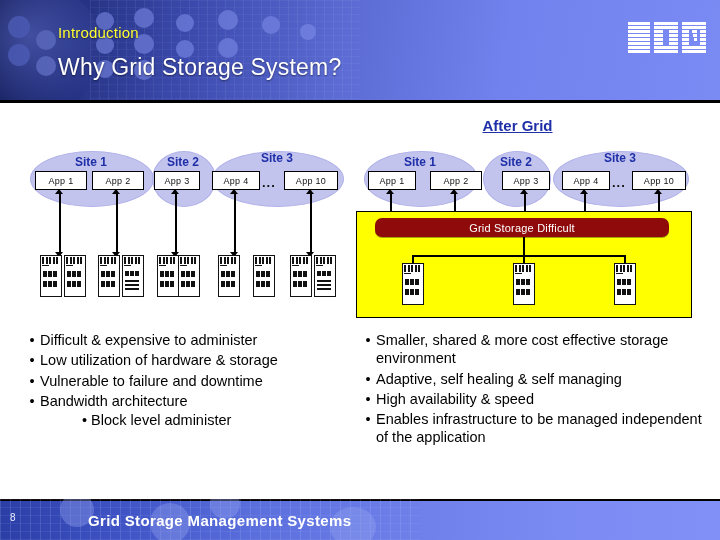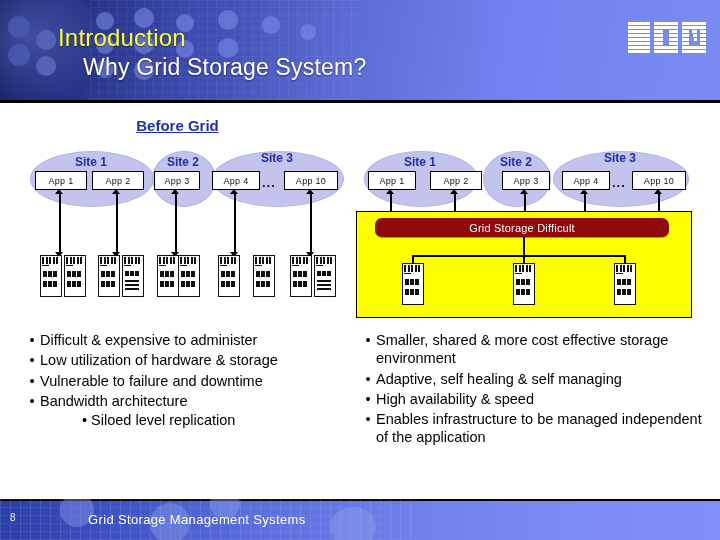--- a/index.html
+++ b/index.html
@@ -20,28 +20,27 @@
   .hdr-deco{position:absolute;left:0;top:0;width:360px;height:100px;overflow:hidden;opacity:.55;}
   .dot{position:absolute;border-radius:50%;background:#6d7ee6;}
   .dot.sm{background:#8290ec;}
   .hdr-grid{position:absolute;left:90px;top:0;width:300px;height:100px;opacity:.35;
     background-image:repeating-linear-gradient(to right,rgba(200,210,255,.45) 0 1px,transparent 1px 9px),
                      repeating-linear-gradient(to bottom,rgba(200,210,255,.30) 0 1px,transparent 1px 7px);}
   .hdr-bigcircle{position:absolute;left:-28px;top:-16px;width:130px;height:130px;border-radius:50%;
     background:radial-gradient(circle at 45% 40%, rgba(120,135,235,.75), rgba(25,35,95,.05) 72%);}
   .hdr-eyebrow{
     position:absolute;left:58px;top:24px;
-    font-size:24px;color:#ffff33;letter-spacing:.2px;
+    font-size:15px;color:#ffff33;letter-spacing:.2px;
     text-shadow:0 1px 1px rgba(0,0,0,.45);
   }
   .hdr-title{
     position:absolute;left:58px;top:54px;
     font-size:23px;color:#ffffff;letter-spacing:.2px;
     text-shadow:0 1px 2px rgba(0,0,0,.5);
-    margin-left:25px;
   }
   .ibm-logo{position:absolute;right:14px;top:22px;width:78px;height:31px;}
   .ibm-logo svg{display:block;}
   .hdr-rule{position:absolute;left:0;top:100px;width:720px;height:3px;background:#000;}
 
   
   .body-area{position:absolute;left:0;top:103px;width:720px;height:393px;background:#fff;}
 
   .section-title{
     position:absolute;font-size:15px;font-weight:bold;color:#1f2fa8;
@@ -114,21 +113,21 @@
     position:absolute;left:0;top:499px;width:720px;height:41px;
     background:linear-gradient(90deg,#2b3ea6 0%,#3e52c4 16%,#5b6fdd 36%,#6f80ea 58%,#7b8bf4 78%,#8190f6 100%);
     overflow:hidden;
   }
   .ftr-deco{position:absolute;left:0;top:0;width:420px;height:41px;opacity:.33;
     background-image:repeating-linear-gradient(to right,rgba(190,205,255,.5) 0 1px,transparent 1px 10px),
                      repeating-linear-gradient(to bottom,rgba(190,205,255,.28) 0 1px,transparent 1px 8px);}
   .ftr-blob{position:absolute;border-radius:50%;background:rgba(150,165,240,.38);}
   .ftr-line{position:absolute;left:0;top:0;width:720px;height:2px;background:#000;}
   .ftr-num{position:absolute;left:10px;top:13px;font-size:10px;color:#e9ecff;}
-  .ftr-text{position:absolute;left:88px;top:13px;font-size:13px;color:#ffffff;letter-spacing:.35px;}
+  .ftr-text{position:absolute;left:88px;top:13px;font-size:15px;color:#ffffff;letter-spacing:.35px;font-weight:bold;}
 </style>
 </head>
 <body>
 
 <div class="slide">
 
   <div class="header">
     <div class="hdr-deco">
       <div class="hdr-bigcircle"></div>
       <div class="hdr-grid"></div>
@@ -192,21 +191,20 @@
           <rect x="26" y="28" width="24" height="3"></rect>
           <rect x="54" y="28" width="24" height="3"></rect>
         </g>
       </svg>
     </div>
   </div>
   <div class="hdr-rule"></div>
 
   <div class="body-area">
 
-    <div class="section-title" id="title-before">Before Grid</div>
 
     <div class="site" style="left:30px;top:48px;width:122px;height:54px;"></div>
     <div class="site" style="left:152px;top:48px;width:62px;height:54px;"></div>
     <div class="site" style="left:212px;top:48px;width:130px;height:54px;"></div>
 
     <div class="site-label" style="left:38px;top:52px;width:106px;">Site 1</div>
     <div class="site-label" style="left:153px;top:52px;width:60px;">Site 2</div>
     <div class="site-label" style="left:215px;top:48px;width:124px;">Site 3</div>
 
     <div class="app" style="left:35px;top:68px;width:50px;">App 1</div>
@@ -357,20 +355,21 @@
         <div class="hdrbar"></div>
         <div class="tick"></div>
       <div class="blk" style="left:3px;top:16px;"></div>
         <div class="blk" style="left:8px;top:16px;"></div>
         <div class="blk" style="left:13px;top:16px;"></div>
       <div class="strip" style="left:3px;top:25px;"></div>
         <div class="strip" style="left:3px;top:29px;"></div>
         <div class="strip" style="left:3px;top:33px;"></div>
     </div>
 
+    <div class="section-title" id="title-after">After Grid</div>
 
     <div class="site" style="left:364px;top:48px;width:112px;height:54px;"></div>
     <div class="site" style="left:483px;top:48px;width:66px;height:54px;"></div>
     <div class="site" style="left:553px;top:48px;width:134px;height:54px;"></div>
 
     <div class="site-label" style="left:370px;top:52px;width:100px;">Site 1</div>
     <div class="site-label" style="left:484px;top:52px;width:64px;">Site 2</div>
     <div class="site-label" style="left:556px;top:48px;width:128px;">Site 3</div>
 
     <div class="app" style="left:368px;top:68px;width:46px;">App 1</div>
@@ -462,21 +461,21 @@
         <span class="t">Low utilization of hardware &amp; storage</span>
       </div>
       <div class="bul">
         <span class="b">•</span>
         <span class="t">Vulnerable to failure and downtime</span>
       </div>
       <div class="bul">
         <span class="b">•</span>
         <span class="t">Bandwidth architecture</span>
       </div>
-      <div class="sub-bul">• Siloed level replication</div>
+      <div class="sub-bul">• Block level administer</div>
     </div>
 
     <div class="col" style="left:360px;top:226px;width:344px;">
       <div class="bul">
         <span class="b">•</span>
         <span class="t">Smaller, shared &amp; more cost effective storage environment</span>
       </div>
       <div class="bul">
         <span class="b">•</span>
         <span class="t">Adaptive, self healing &amp; self managing</span>

